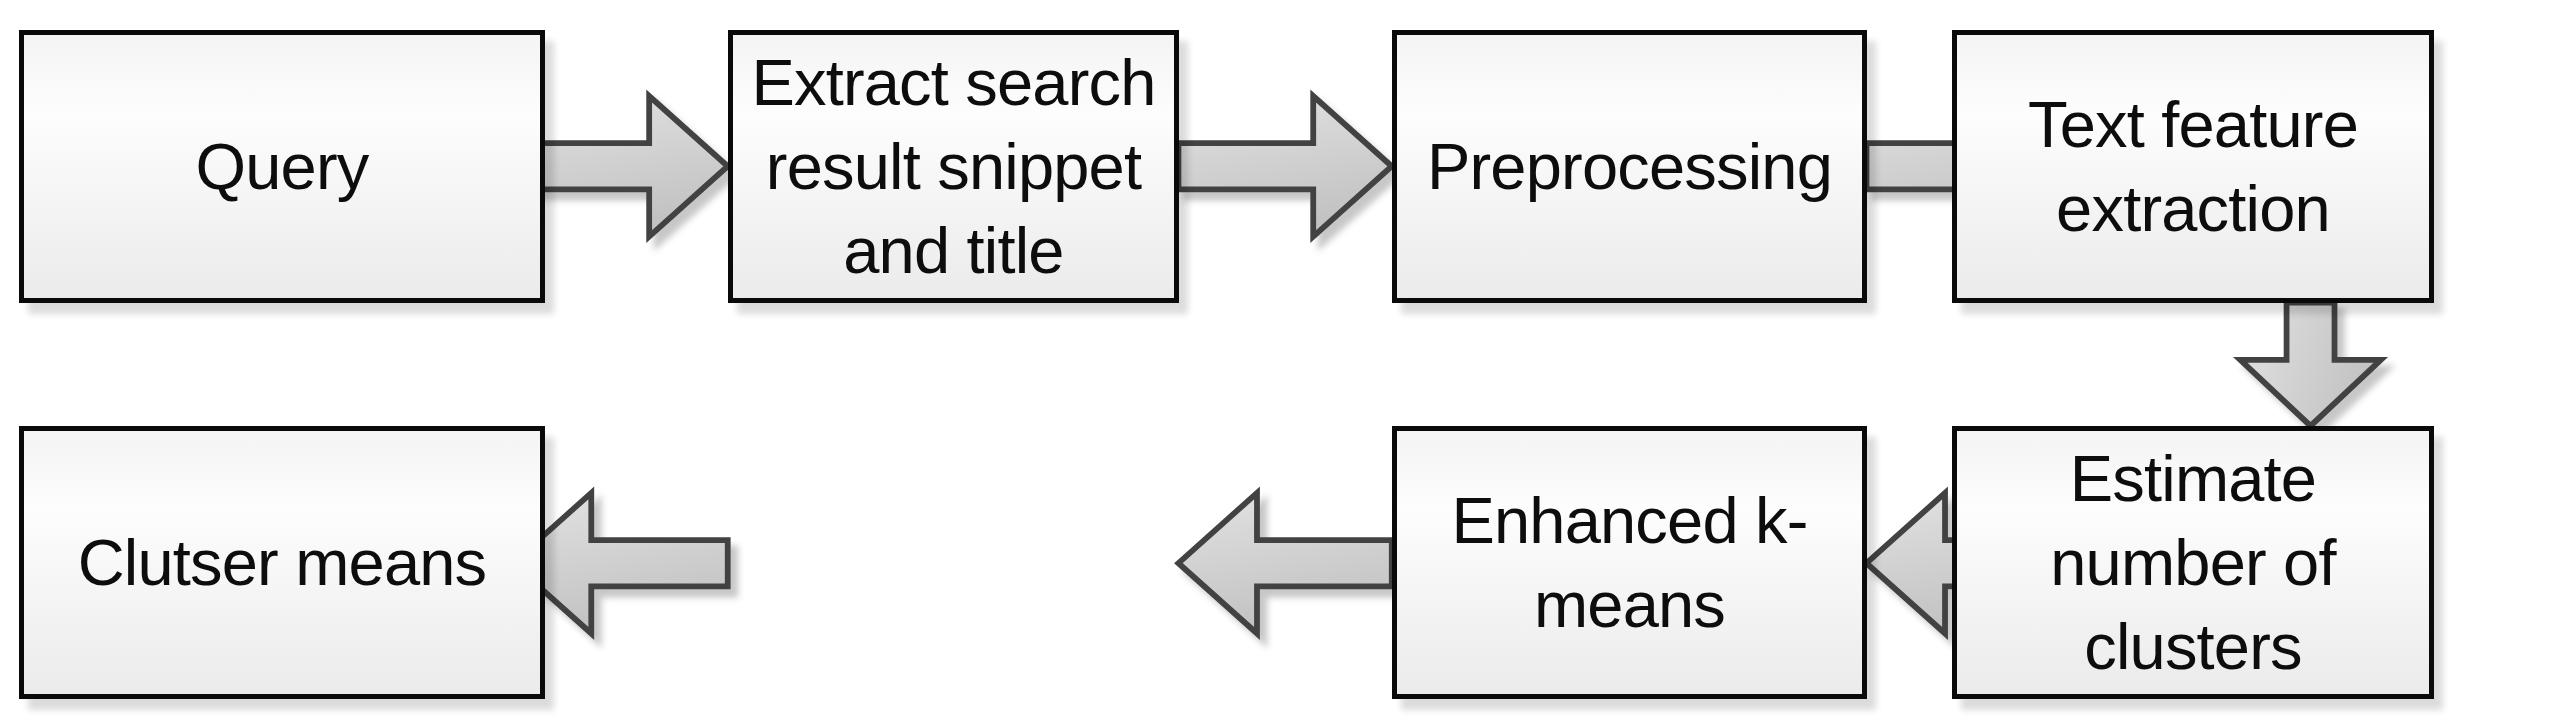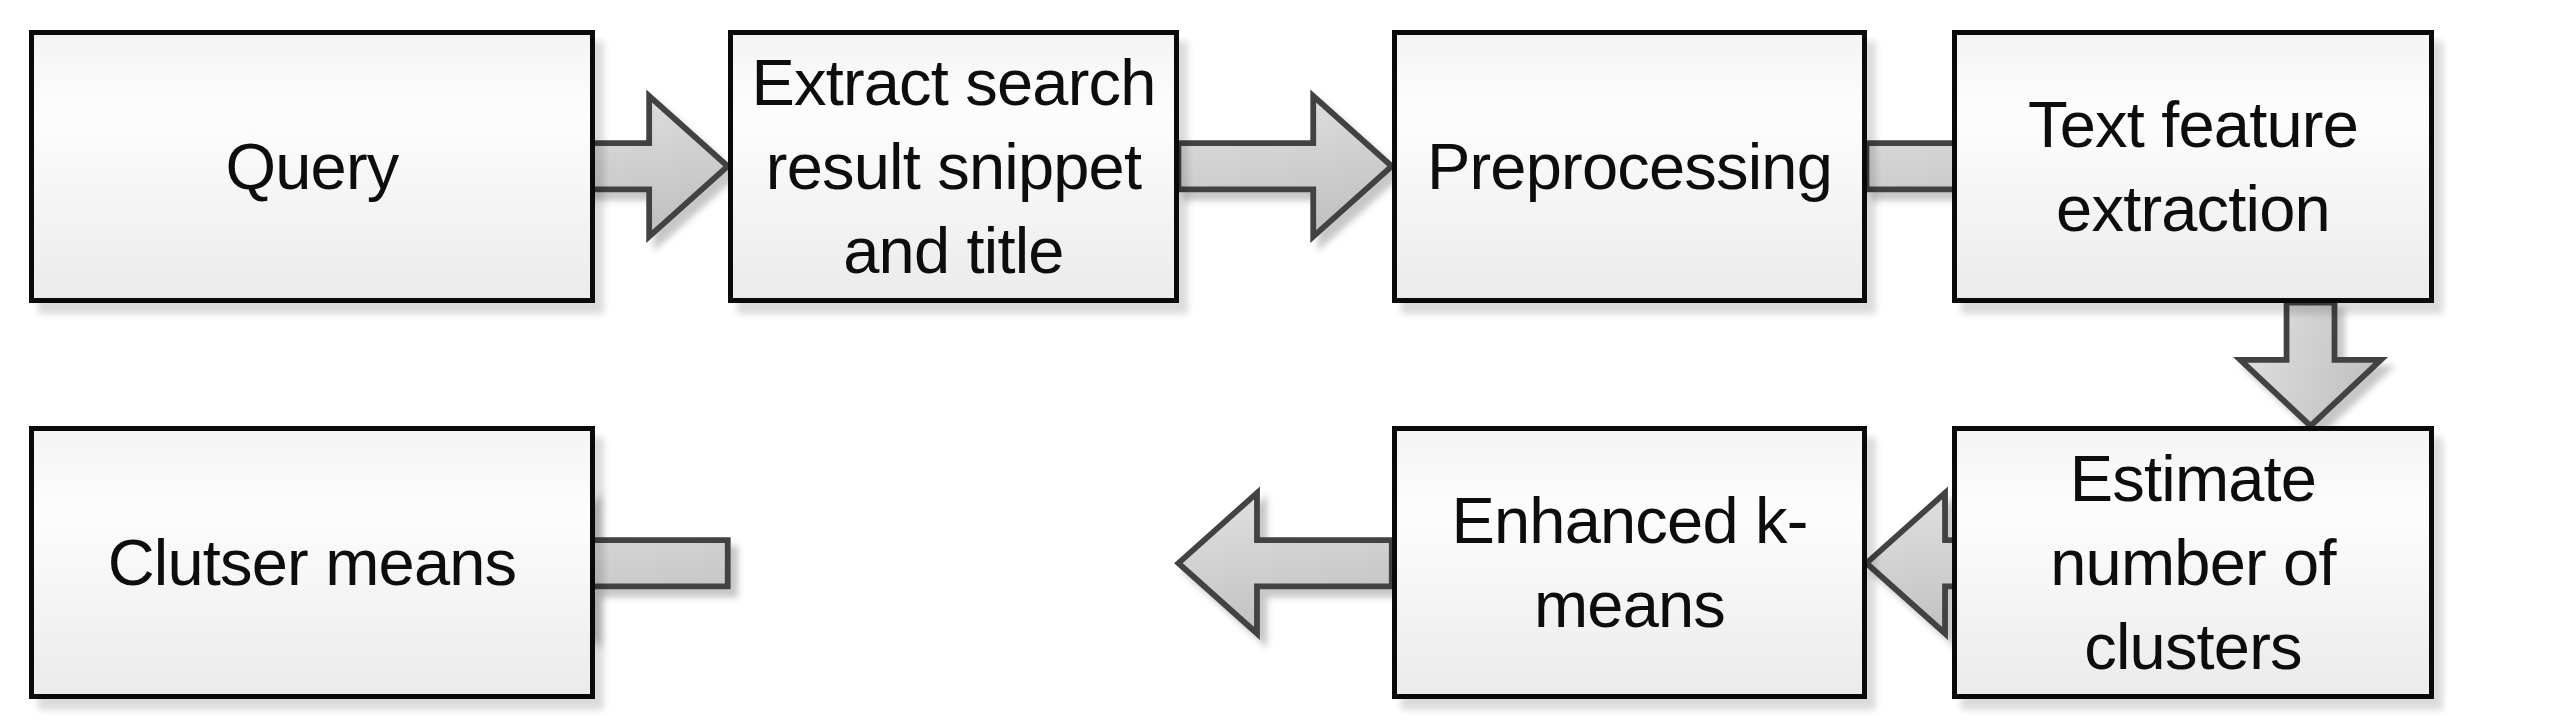--- a/index.html
+++ b/index.html
@@ -29,21 +29,21 @@
     text-align: center;
   }
   .flow-box .label {
     white-space: pre;
     font-size: 65px;
     line-height: 84px;
     letter-spacing: -0.8px;
     color: #0d0d0d;
   }
   
-  .col1 { left: 29px;   width: 566px; text-align: center; }
+  .col1 { left: 19px;   width: 526px; text-align: center; }
   .col2 { left: 728px;  width: 451px; }
   .col3 { left: 1392px; width: 475px; }
   .col4 { left: 1952px; width: 482px; }
   .row1 { top: 30px;  height: 273px; }
   .row2 { top: 426px; height: 273px; }
   #arrow-layer {
     position: absolute;
     left: 0; top: 0;
     width: 2576px;
     height: 727px;

